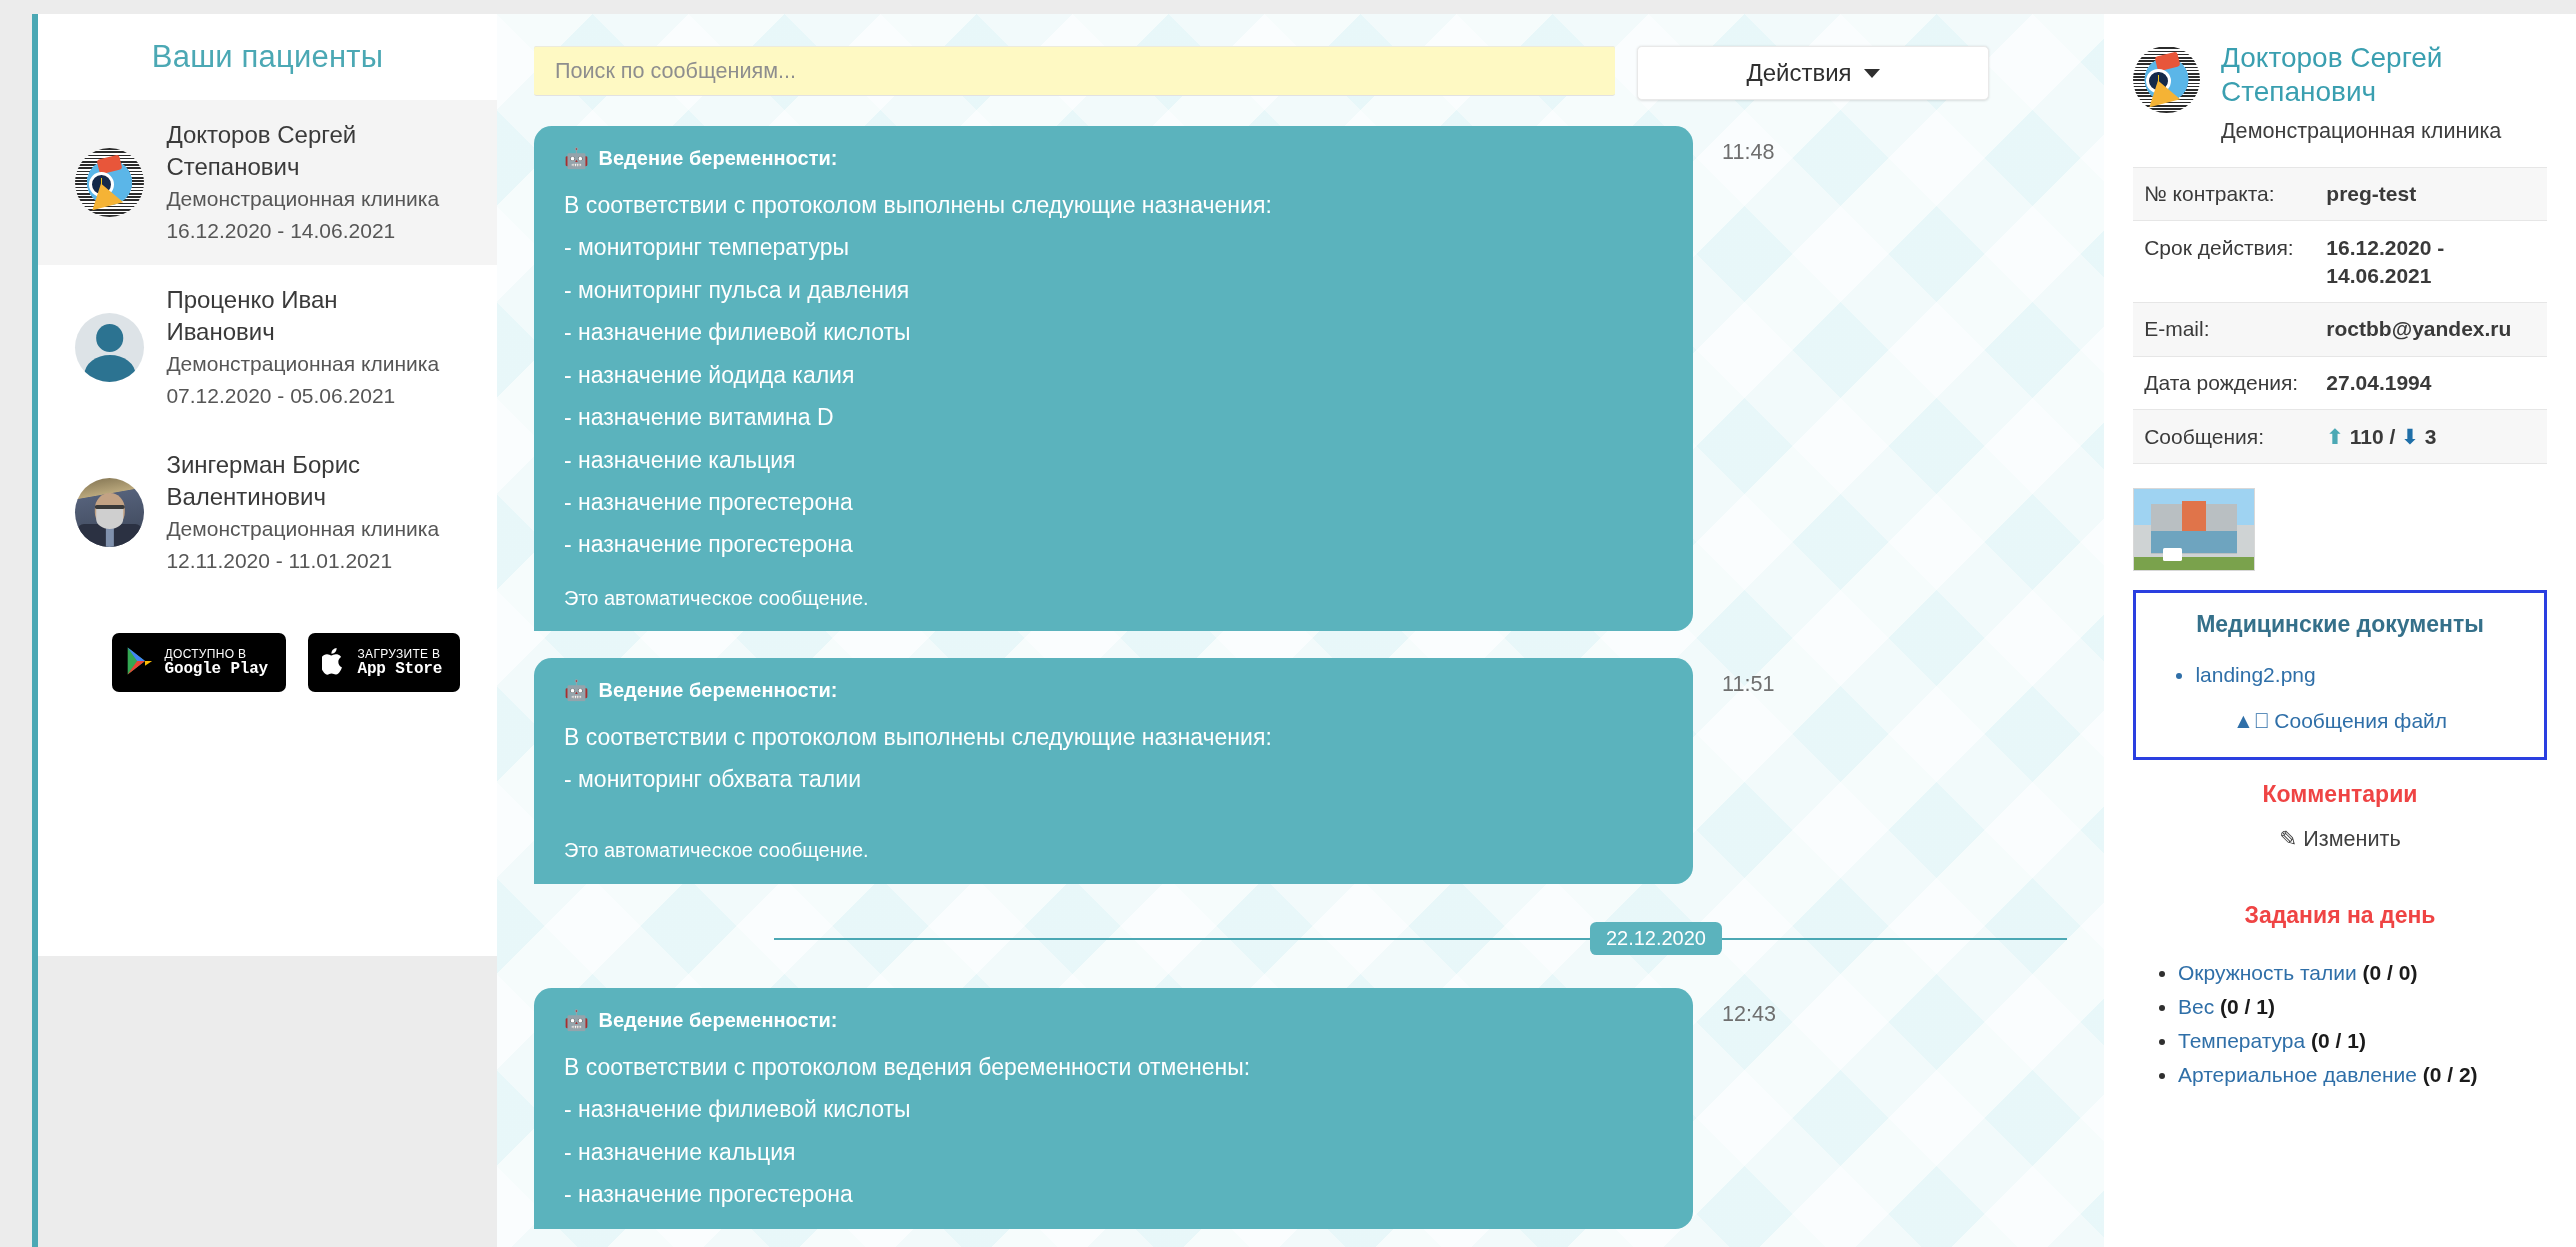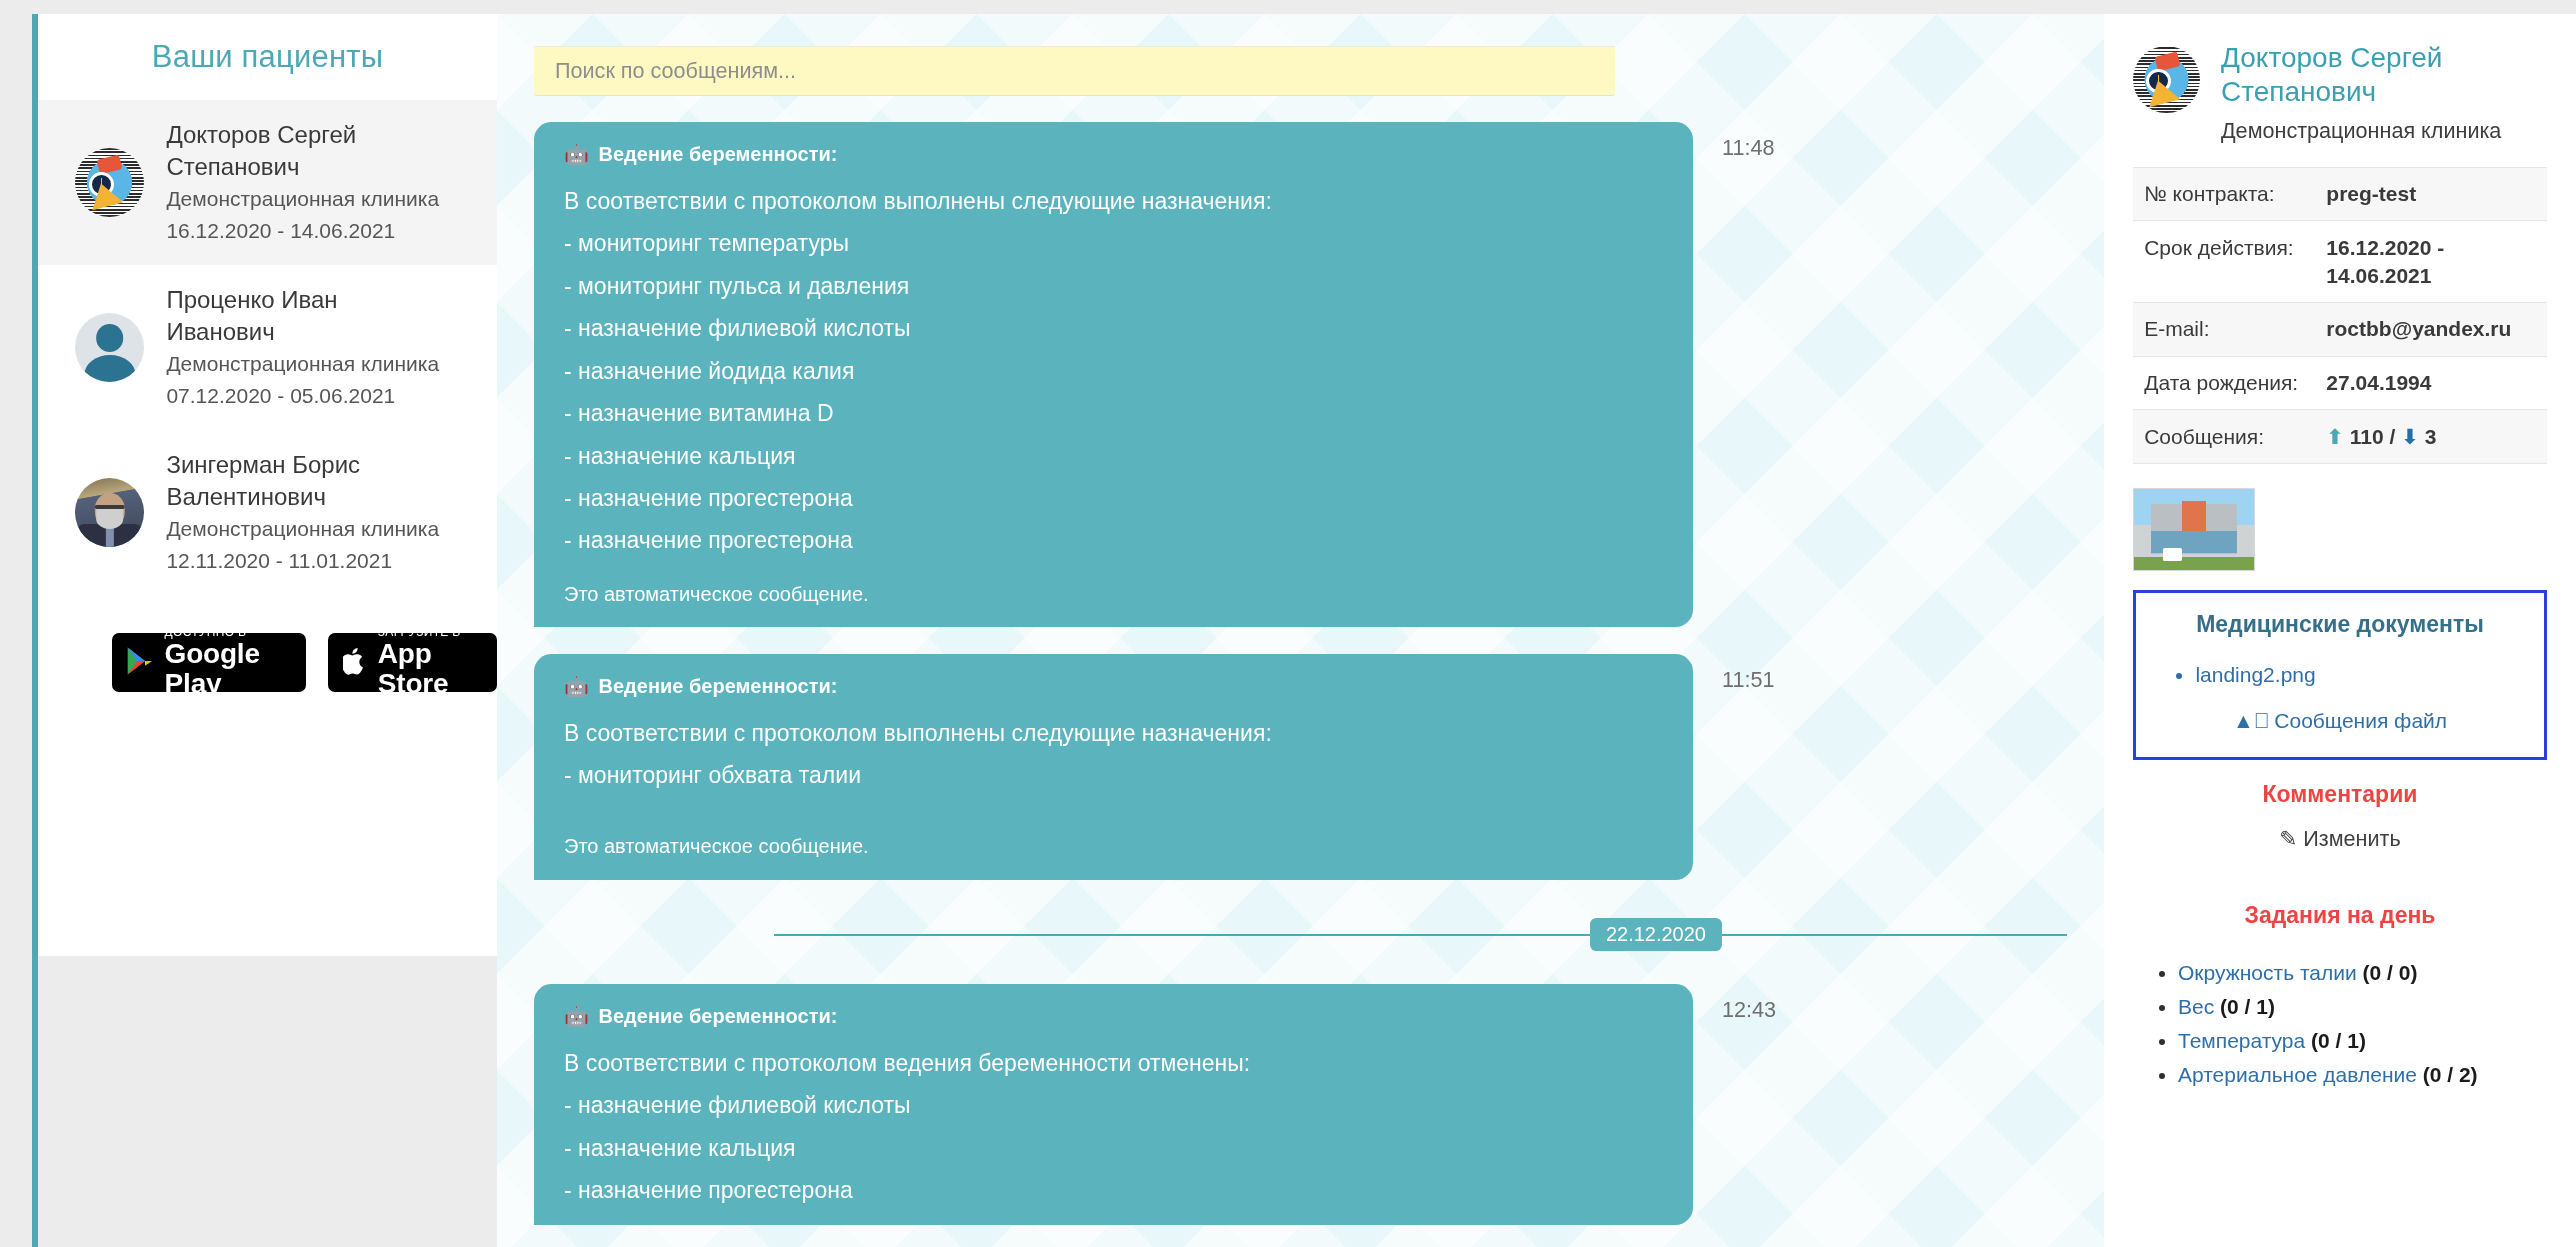--- a/index.html
+++ b/index.html
@@ -179,21 +179,21 @@
     height: 59px;
     border-radius: 7px;
     background: #000;
     color: #fff;
     display: flex; align-items: center; gap: 11.2px;
     padding: 0 17.6px 0 14.4px;
   }
   .badge .glyph { flex: 0 0 auto; }
   .badge .txt { line-height: 1.08; }
   .badge .small { font-size: 12px; letter-spacing: 0.3px; text-transform: uppercase; display:block; }
-  .badge .big { font-size: 28px; font-weight: 700; display:block; letter-spacing:-0.2px;}
+  .badge .big { font-size: 16px; font-weight: 700; display:block; letter-spacing:-0.2px;font-family:Liberation Mono, monospace;}
 
   
   .main {
     flex: 1 1 auto;
     height: 1233px;
     margin-top: 14.4px;
     position: relative;
     overflow: hidden;
     background-color: #f2fafb;
   }
@@ -487,20 +487,24 @@
           <span class="big">App Store</span>
         </span>
       </div>
     </div>
   </aside>
 
   <main class="main">
 
     <div class="chat-toolbar">
       <input class="search-box" type="text" placeholder="Поиск по сообщениям..." style="">
+      <div class="actions-btn">
+        <span>Действия</span>
+        <span class="caret"></span>
+      </div>
     </div>
 
     <div class="messages">
 
       <div class="msg-row">
         <div class="bubble">
           <div class="bubble-title">
             <span class="robot">🤖</span>
             <span>Ведение беременности:</span>
           </div>

